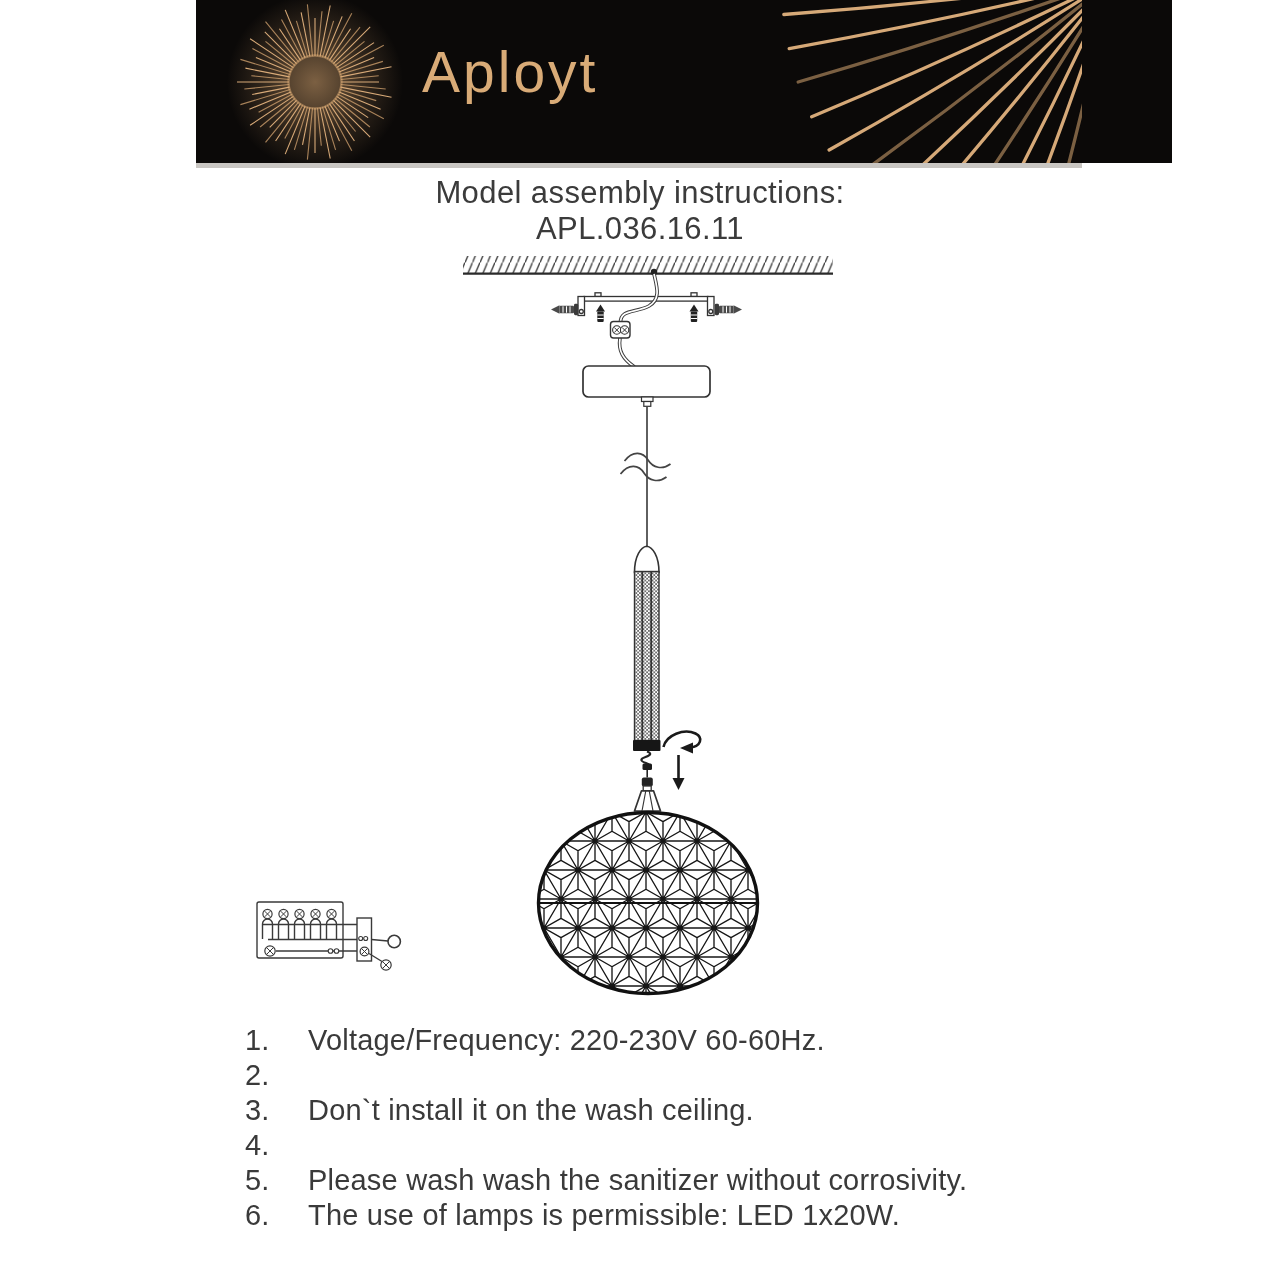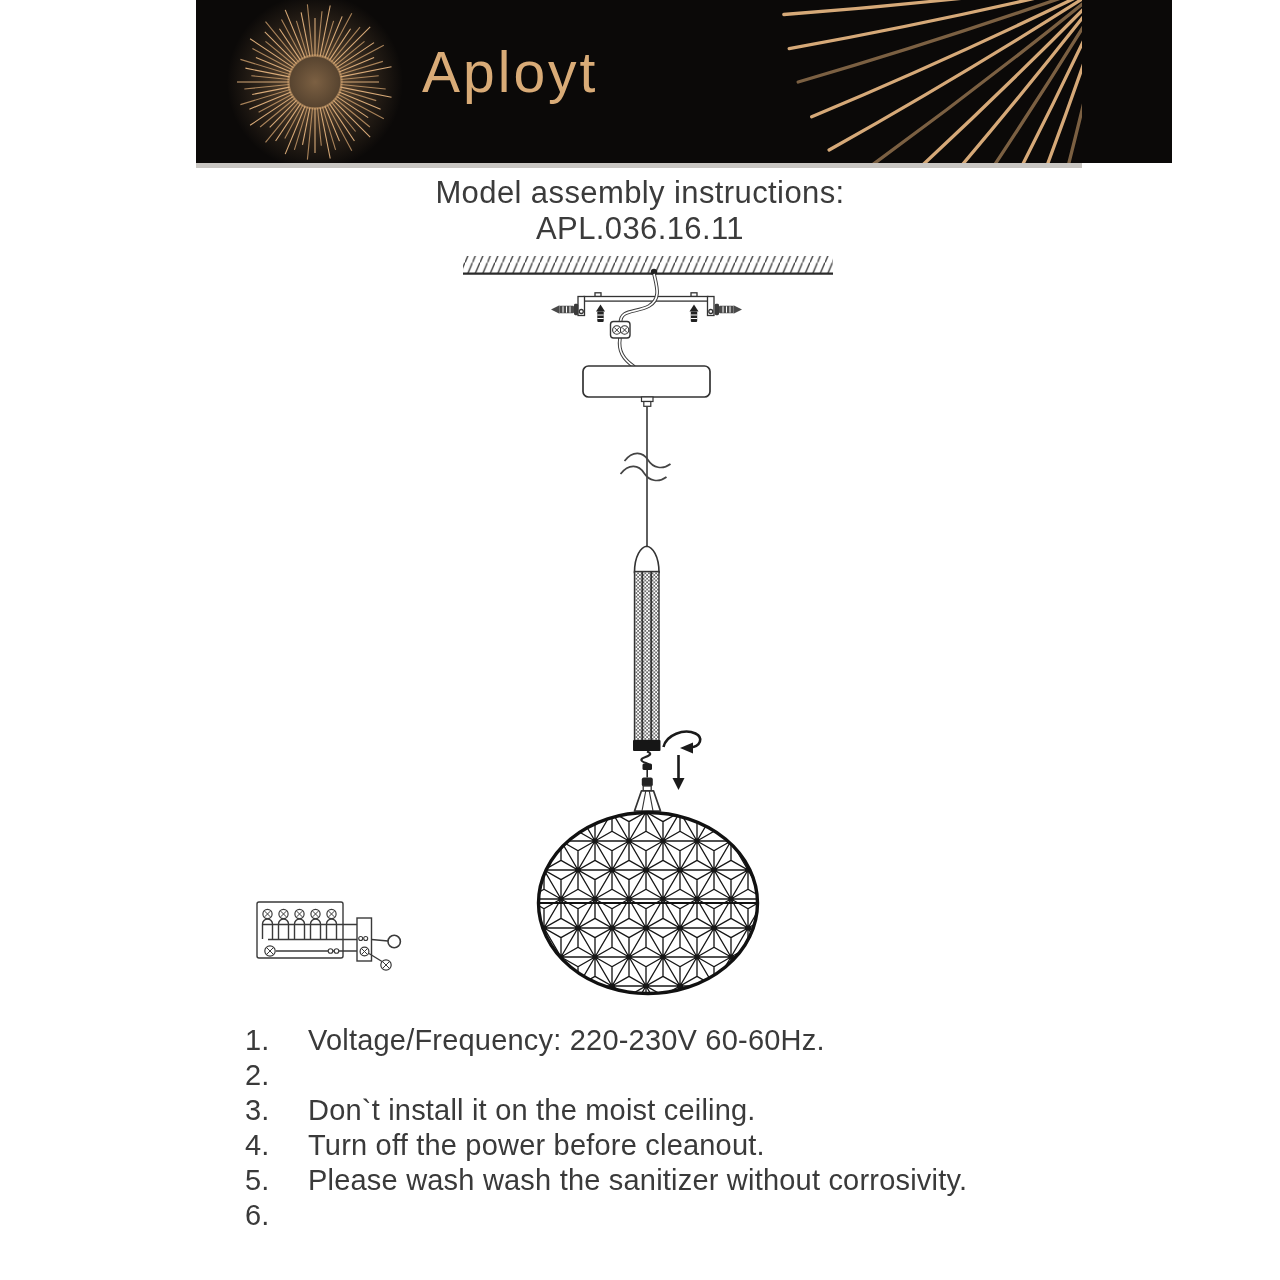--- a/index.html
+++ b/index.html
@@ -332,26 +332,26 @@
 <ol class="instructions">
   <li>
     <span class="num">1.</span>
     <span class="txt">Voltage/Frequency: 220-230V 60-60Hz.</span>
   </li>
   <li>
     <span class="num">2.</span>
   </li>
   <li>
     <span class="num">3.</span>
-    <span class="txt">Don`t install it on the moist ceiling.</span>
+    <span class="txt">Don`t install it on the wash ceiling.</span>
   </li>
   <li>
     <span class="num">4.</span>
-    <span class="txt">Turn off the power before cleanout.</span>
   </li>
   <li>
     <span class="num">5.</span>
     <span class="txt">Please wash wash the sanitizer without corrosivity.</span>
   </li>
   <li>
     <span class="num">6.</span>
+    <span class="txt">The use of lamps is permissible: LED 1x20W.</span>
   </li>
 </ol>
 
 </body></html>

